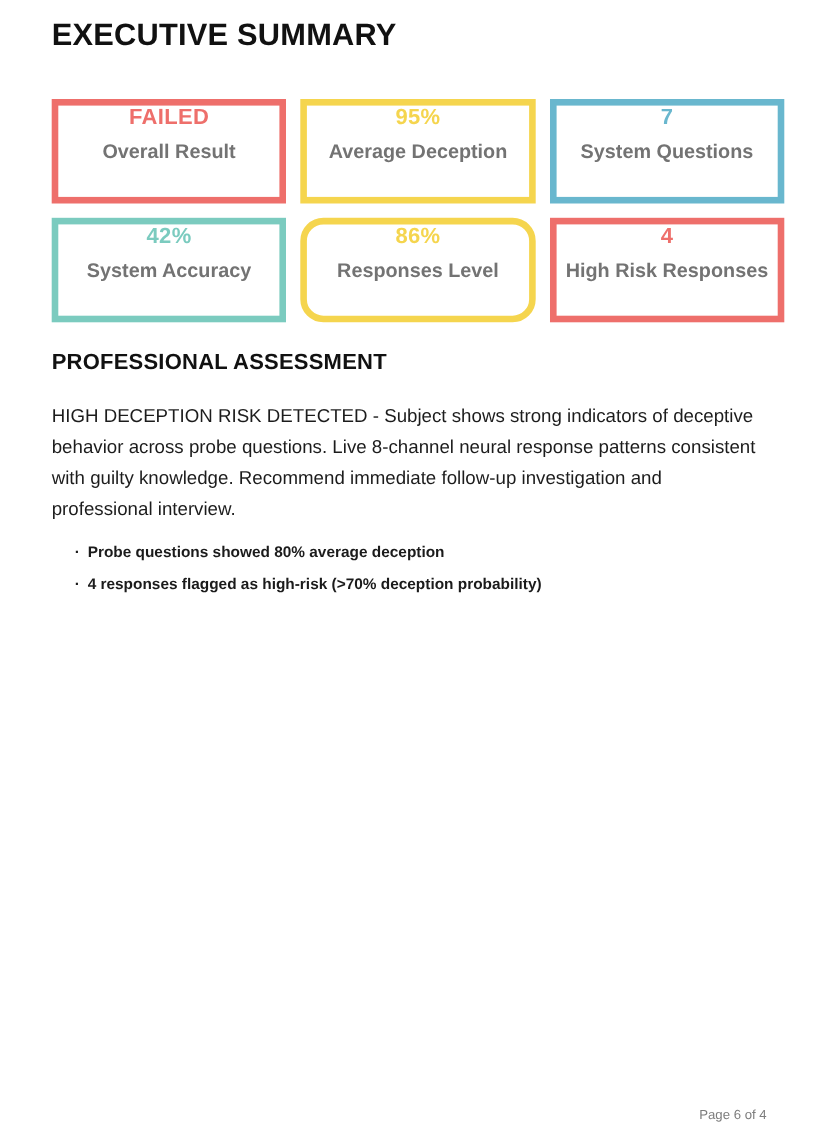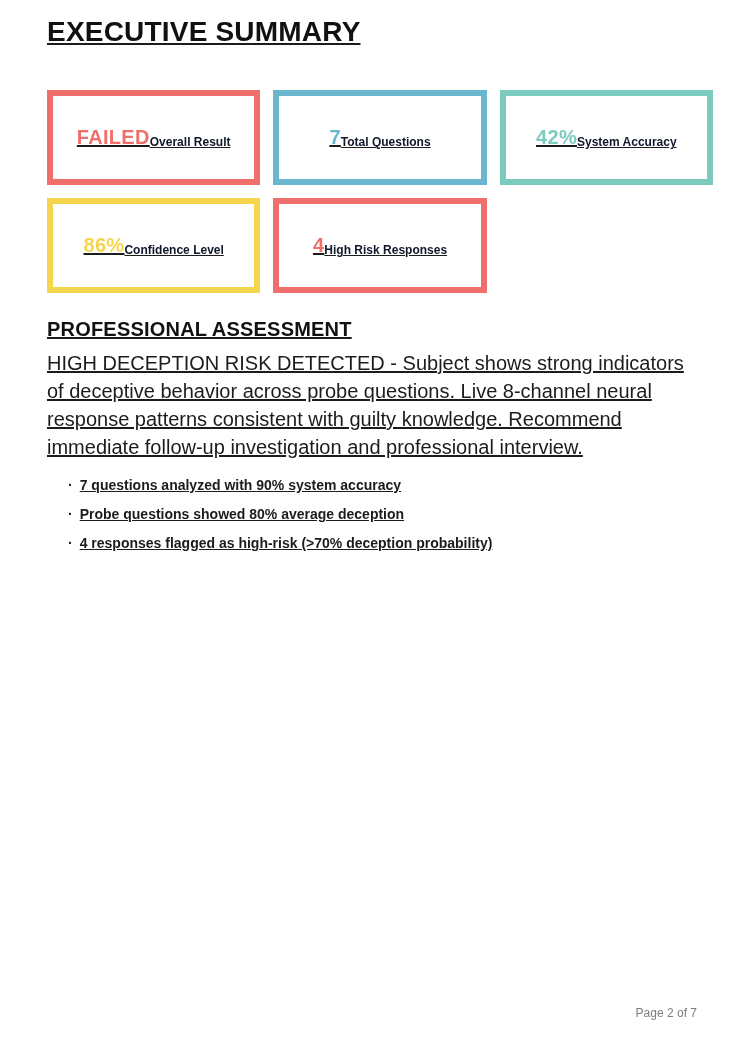--- a/index.html
+++ b/index.html
@@ -5,21 +5,21 @@
   * { margin: 0; padding: 0; box-sizing: border-box; }
   html, body { background: #ffffff; }
   body {
     width: 743px;
     height: 1044px;
     position: relative;
     font-family: "Liberation Sans", "DejaVu Sans", sans-serif;
     color: #1c1c1c;
     overflow: hidden;
   }
-  .content { padding: 0 30px 0 47px; text-decoration: underline; }
+  .content { padding: 0 30px 0 47px; }
 
   .page-title {
     padding-top: 16px;
     font-size: 28px;
     line-height: 1.15;
     font-weight: bold;
     letter-spacing: 0.2px;
     color: #111111;
   }
 
@@ -28,46 +28,45 @@
     display: grid;
     grid-template-columns: repeat(3, 1fr);
     column-gap: 13px;
     row-gap: 13px;
   }
   .card {
     height: 95px;
     border: 6px solid #cccccc;
     background: #ffffff;
     display: flex;
-    flex-direction: row;
+    flex-direction: column;
     align-items: center;
-    justify-content: center;
   }
   .card-value {
     font-size: 20px;
     font-weight: bold;
     letter-spacing: 0.3px;
   }
   .card-label {
     margin-top: 9px;
-    font-size: 12px;
+    font-size: 18px;
     font-weight: bold;
-    color: #0f172a;
+    color: #737373;
   }
 
   .section-heading {
     font-size: 20px;
     font-weight: bold;
     color: #111111;
     letter-spacing: 0.2px;
   }
   .assessment-heading { margin-top: 25px; }
   .assessment-body {
-    margin-top: 8px;
-    font-size: 20px;
+    margin-top: 24px;
+    font-size: 17px;
     line-height: 28px;
     color: #1c1c1c;
     max-width: 650px;
   }
 
   .findings-heading { margin-top: 37px; }
   .findings-list {
     margin-top: 17px;
     list-style: none;
     padding-left: 21px;
@@ -98,42 +97,45 @@
 
 <div class="content">
 
   <h1 class="page-title">EXECUTIVE SUMMARY</h1>
 
   <div class="cards">
     <div class="card" style="border-color: rgb(238, 111, 107);">
       <div class="card-value" style="color: rgb(238, 111, 107);">FAILED</div>
       <div class="card-label">Overall Result</div>
     </div>
+    <div class="card" style="border-color: rgb(245, 213, 78);">
+      <div class="card-value" style="color: rgb(245, 213, 78);">95%</div>
+      <div class="card-label">Average Deception</div>
+    </div>
     <div class="card" style="border-color: rgb(105, 183, 206);">
       <div class="card-value" style="color: rgb(105, 183, 206);">7</div>
-      <div class="card-label">Total Questions</div>
+      <div class="card-label">System Questions</div>
     </div>
     <div class="card" style="border-color: rgb(123, 203, 191);">
       <div class="card-value" style="color: rgb(123, 203, 191);">42%</div>
       <div class="card-label">System Accuracy</div>
     </div>
-    <div class="card" style="border-color: rgb(245, 213, 78);">
+    <div class="card" style="border-color: rgb(245, 213, 78); border-radius: 21px;">
       <div class="card-value" style="color: rgb(245, 213, 78);">86%</div>
-      <div class="card-label">Confidence Level</div>
+      <div class="card-label">Responses Level</div>
     </div>
     <div class="card" style="border-color: rgb(238, 111, 107);">
       <div class="card-value" style="color: rgb(238, 111, 107);">4</div>
       <div class="card-label">High Risk Responses</div>
     </div>
   </div>
 
   <h2 class="section-heading assessment-heading">PROFESSIONAL ASSESSMENT</h2>
   <p class="assessment-body">HIGH DECEPTION RISK DETECTED - Subject shows strong indicators of deceptive behavior across probe questions. Live 8-channel neural response patterns consistent with guilty knowledge. Recommend immediate follow-up investigation and professional interview.</p>
 
   <ul class="findings-list">
-    <li><span class="bullet-dot">·</span><span>7 questions analyzed with 90% system accuracy</span></li>
     <li><span class="bullet-dot">·</span><span>Probe questions showed 80% average deception</span></li>
     <li><span class="bullet-dot">·</span><span>4 responses flagged as high-risk (&gt;70% deception probability)</span></li>
   </ul>
 
 </div>
 
-<div class="page-footer">Page 2 of 7</div>
+<div class="page-footer">Page 6 of 4</div>
 
 </body></html>

